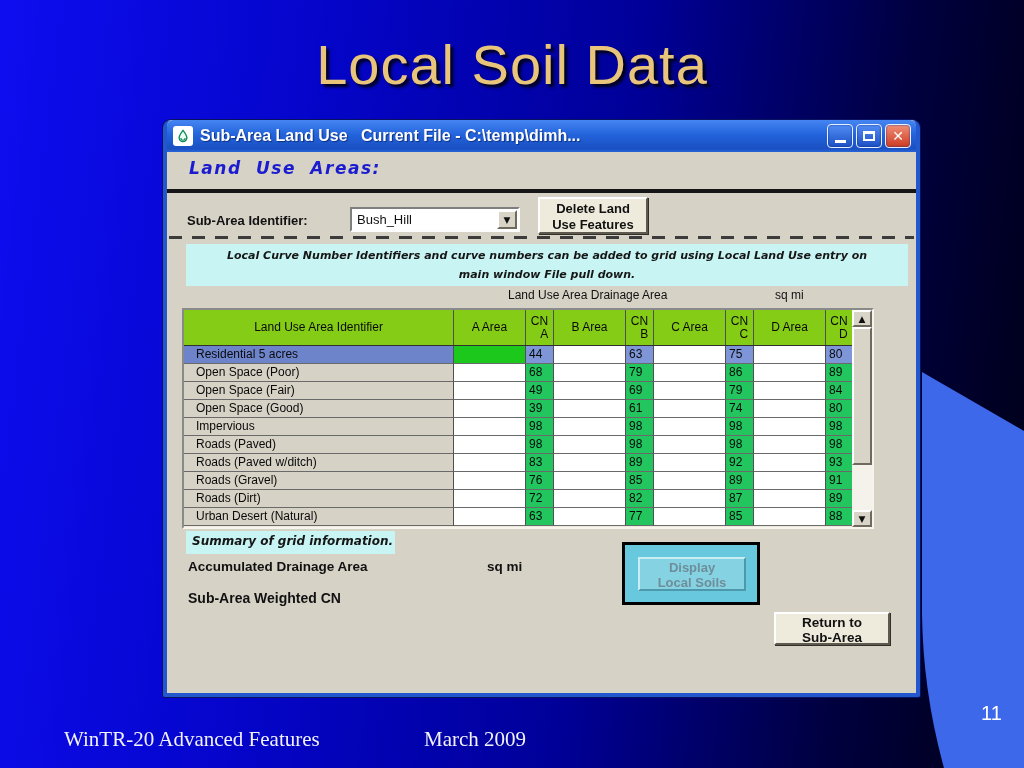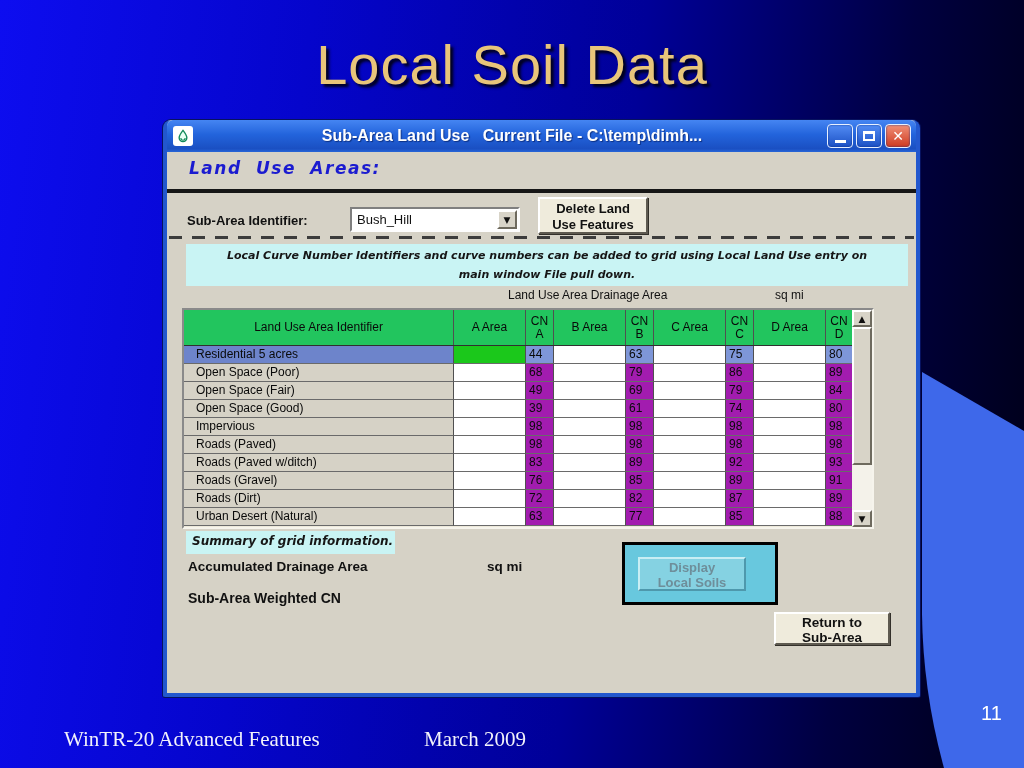--- a/index.html
+++ b/index.html
@@ -16,21 +16,21 @@
   .swoosh-svg{position:absolute;left:0;top:0;width:1024px;height:768px;z-index:1;}
   .slide-title{position:absolute;top:32px;left:0;width:1024px;text-align:center;z-index:2;
        font-size:56px;color:var(--title-text);letter-spacing:1px;
        text-shadow:3px 3px 3px rgba(0,0,16,0.95);}
   
   .dialog{position:absolute;left:163px;top:120px;width:757px;height:577px;z-index:3;
        border:4px solid #2257CE;border-top:none;border-radius:8px 8px 2px 2px;
        box-shadow:0 0 0 1px #071260;background:var(--client-gray);}
   .titlebar{height:32px;border-radius:6px 6px 0 0;display:flex;align-items:center;
        background:linear-gradient(180deg,#4585F2 0%,#2364DC 45%,#1A4FC2 90%,#2766D8 100%);
-       padding:0 5px 0 6px;text-align:center;}
+       padding:0 5px 0 6px;}
   .app-icon{width:20px;height:20px;background:#fff;border-radius:3px;flex:0 0 auto;
        display:flex;align-items:center;justify-content:center;}
   .titlebar-text{color:#fff;font-weight:bold;font-size:16px;margin-left:7px;white-space:pre;
        flex:1 1 auto;overflow:hidden;text-shadow:1px 1px 1px rgba(0,20,80,.6);}
   .winbtn{width:26px;height:24px;border-radius:4px;border:1px solid #E8F0FF;margin-left:3px;
        display:flex;align-items:center;justify-content:center;flex:0 0 auto;
        background:linear-gradient(180deg,#528CF4,#1C50C4);box-shadow:inset 0 0 2px #0A2C80;}
   .winbtn.close{background:linear-gradient(180deg,#F09078,#CE3A20);}
   .glyph-min{display:block;width:11px;height:3px;background:#fff;margin-top:11px;}
   .glyph-max{display:block;width:12px;height:10px;border:2px solid #fff;border-top-width:3px;}
@@ -61,45 +61,45 @@
        color:#161616;text-align:center;line-height:19px;padding-top:2px;}
   .grid-caption{position:absolute;left:341px;top:136px;font-size:12px;color:#111;}
   .grid-caption-units{position:absolute;left:608px;top:136px;font-size:12px;color:#111;}
   
   .grid{position:absolute;left:15px;top:156px;width:692px;height:221px;
        border:2px solid;border-color:#8A8A8A #F6F4EC #F6F4EC #8A8A8A;background:#EDE9DA;}
   .grid-row{display:flex;height:18px;}
   .grid-row.grid-header{height:36px;border-bottom:1px solid #303030;}
   .cell{border-right:1px solid #505050;border-bottom:1px solid #6A6A6A;overflow:hidden;
        font-size:12px;color:#0A0A0A;line-height:17px;}
-  .hcell{background:#22c55e;display:flex;align-items:center;justify-content:center;
-       text-align:center;white-space:pre-line;line-height:13px;border-bottom:none;}
+  .hcell{background:#84cc16;display:flex;align-items:center;justify-content:center;
+       text-align:right;white-space:pre-line;line-height:13px;border-bottom:none;}
   .col-id{width:270px;}.col-area{width:72px;}.col-cn{width:28px;}.col-cnd{width:26px;border-right:none;}
   .idcell{background:#D6D2C6;padding-left:12px;white-space:nowrap;}
   .areacell{background:#FFFFFF;}
-  .cncell{background:#a21caf;padding-left:3px;}
+  .cncell{background:#22c55e;padding-left:3px;}
   .grid-row.selected .idcell{background:var(--selected-row);}
   .grid-row.selected .cncell{background:#7E96D8;}
   .grid-row.selected{box-shadow:inset 0 2px 0 #2136CE;}
   .grid-row.selected .areacell.green{background:var(--green-cell);}
   .scrollbar{position:absolute;right:0;top:0;width:20px;height:217px;background:#FDFDFD;
        display:flex;flex-direction:column;}
   .scroll-btn{height:17px;background:#D8D4C8;border:2px solid;border-color:#FFF #6E6A5E #6E6A5E #FFF;
        display:flex;align-items:center;justify-content:center;font-size:9px;color:#111;
        font-family:"DejaVu Sans",sans-serif;flex:0 0 auto;}
   .scroll-thumb{height:138px;background:#D8D4C8;border:2px solid;border-color:#FFF #6E6A5E #6E6A5E #FFF;flex:0 0 auto;}
   .scroll-track{flex:1 1 auto;background:#F4F2EA;}
   
   .summary-box{position:absolute;left:19px;top:379px;width:209px;height:23px;background:var(--note-cyan);
        font-family:"DejaVu Sans",sans-serif;font-size:12px;font-style:italic;font-weight:600;
        color:#161616;padding:3px 0 0 6px;}
   .accum-label{position:absolute;left:21px;top:407px;font-size:13.5px;font-weight:bold;color:#111;}
   .accum-units{position:absolute;left:320px;top:407px;font-size:13.5px;font-weight:bold;color:#111;}
   .weighted-label{position:absolute;left:21px;top:438px;font-size:14px;font-weight:bold;color:#111;}
-  .display-panel{position:absolute;left:455px;top:390px;width:156px;height:63px;
+  .display-panel{position:absolute;left:455px;top:390px;width:138px;height:63px;
        background:var(--display-panel);border:3px solid #000;padding-left:13px;}
   .display-btn{position:absolute;left:13px;top:12px;width:108px;height:34px;background:#85D2E2;
        border:2px solid;border-color:#C8EEF4 #4E98AC #4E98AC #C8EEF4;
        font-size:13px;font-weight:bold;color:#6E8E9A;text-align:center;line-height:15px;padding-top:1px;}
   .return-btn{position:absolute;left:607px;top:460px;width:116px;height:33px;background:var(--button-face);
        border:2px solid;border-color:#FFF #5E5A50 #5E5A50 #FFF;box-shadow:1px 1px 0 #33302A;
        font-size:13.5px;font-weight:bold;color:#111;text-align:center;line-height:15px;padding-top:1px;}
   
   .footer-left{position:absolute;left:64px;top:727px;z-index:2;color:#F2F2FA;
        font-family:"Liberation Serif",serif;font-size:21px;}

